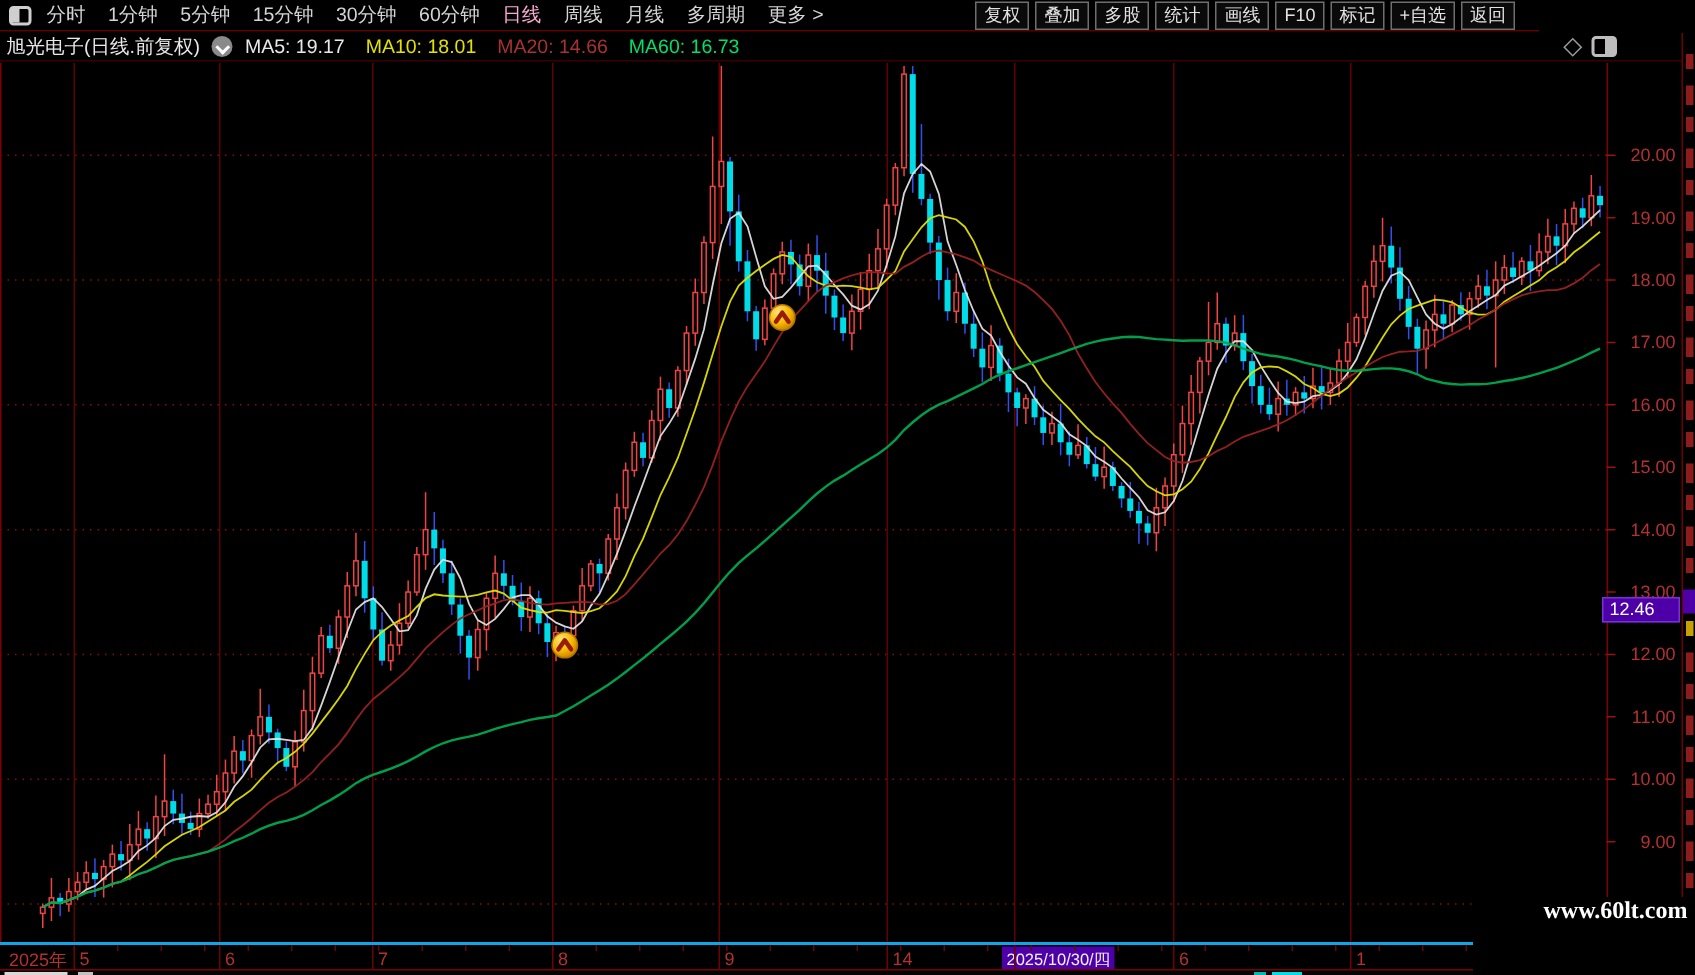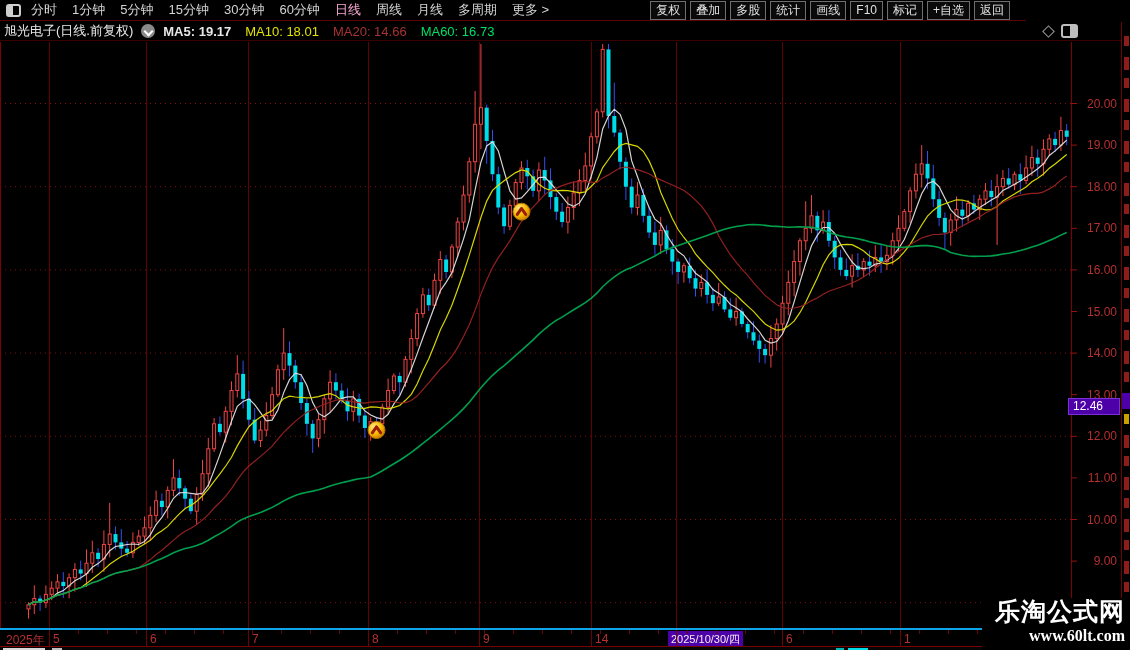--- a/index.html
+++ b/index.html
@@ -100,21 +100,21 @@
         <span class="rbtn">F10</span>
         <span class="rbtn">标记</span>
         <span class="rbtn">+自选</span>
         <span class="rbtn">返回</span>
       </div>
   </div>
 
   <div id="row2">
     <span class="stock-title">旭光电子(日线.前复权)</span>
     <span class="chev-circle"></span>
-    <span id="ma-legend"><span class="ma-item" style="color: rgb(232, 232, 232); font-weight: bold;">MA5: 19.17</span><span class="ma-item" style="color: rgb(226, 226, 0);">MA10: 18.01</span><span class="ma-item" style="color: rgb(168, 50, 50);">MA20: 14.66</span><span class="ma-item" style="color: rgb(0, 224, 101);">MA60: 16.73</span></span>
+    <span id="ma-legend"><span class="ma-item" style="color: rgb(232, 232, 232);">MA5: 19.17</span><span class="ma-item" style="color: rgb(226, 226, 0);">MA10: 18.01</span><span class="ma-item" style="color: rgb(168, 50, 50);">MA20: 14.66</span><span class="ma-item" style="color: rgb(0, 224, 101);">MA60: 16.73</span></span>
     <span class="r2-icons">
       <span class="diamond"></span>
       <span class="panel-ico2"></span>
     </span>
   </div>
 
   <div id="chart-wrap">
     <svg id="chart-svg" width="1121" height="586">
         <defs>
           <radialGradient id="gold" cx="35%" cy="30%" r="75%">
@@ -633,17 +633,16 @@
     </div>
 
   <div id="sliver">
     <span class="sl-frag" style="left:3px;width:42px;background:#d8d8d8"></span>
     <span class="sl-frag" style="left:52px;width:10px;background:#c0c0c0"></span>
     <span class="sl-frag" style="left:836px;width:8px;background:#00b8b8"></span>
     <span class="sl-frag" style="left:848px;width:20px;background:#00dce8"></span>
   </div>
 
   <div id="watermark">
-    <div id="wm-title">乐淘公式网</div>
     <div id="wm-url">www.60lt.com</div>
   </div>
 
 </div>
 
 </body></html>

